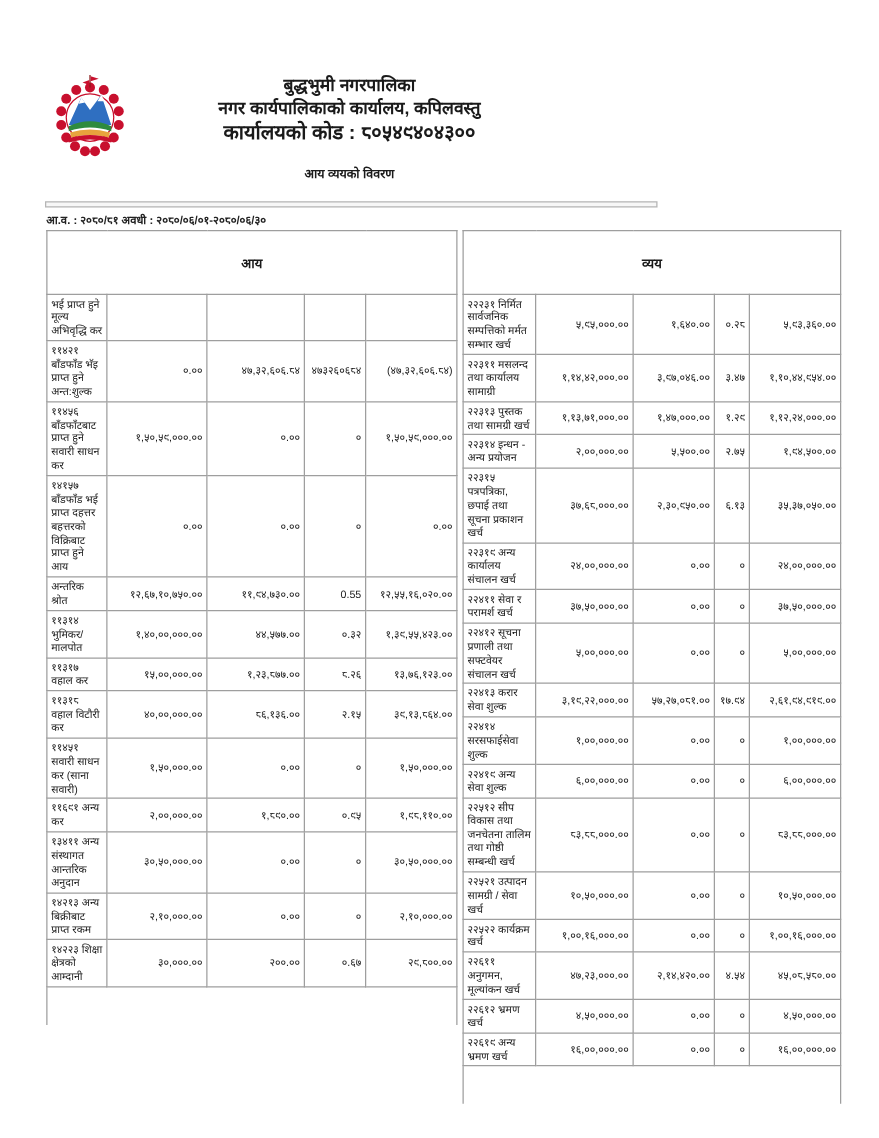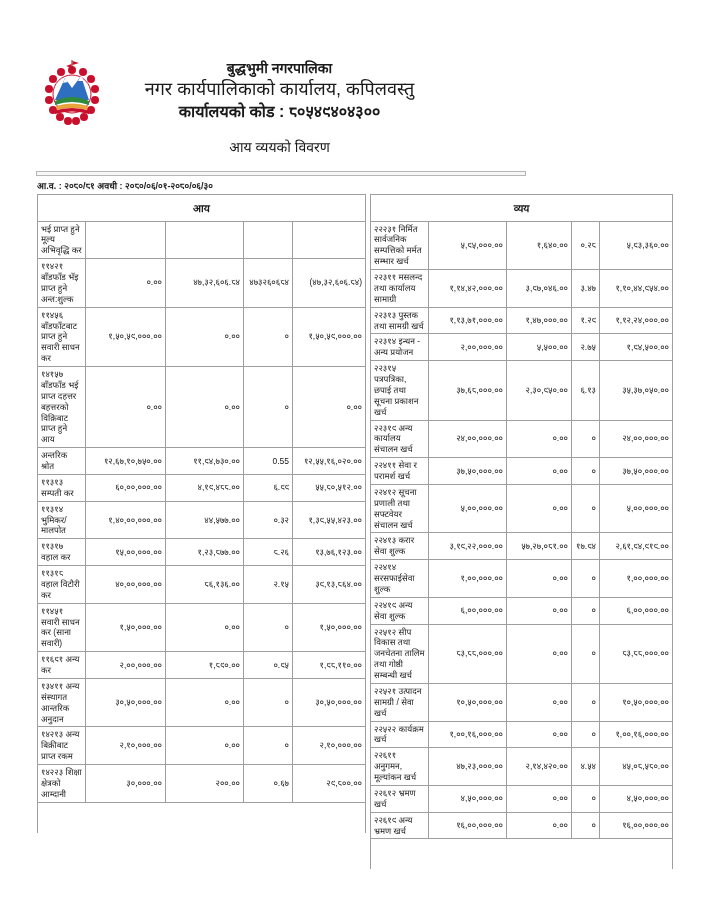--- a/index.html
+++ b/index.html
@@ -8,38 +8,38 @@
     width: 703px; min-height: 910px; position: relative;
     font-family: "Liberation Sans", "DejaVu Sans", sans-serif;
     color: #1a1a1a;
   }
   .page { position: relative; width: 559px; min-height: 910px; padding-top: 28px; margin-top: 32px; }
 
   
   .logo-box { position: absolute; left: 41px; top: 28px; width: 62px; height: 74px; }
   .header-text { text-align: center; line-height: 1.25; }
   .muni-name  { font-size: 14px; font-weight: bold; }
-  .office-name{ font-size: 18px; font-weight: normal; }
+  .office-name{ font-size: 14px; font-weight: bold; }
   .office-code{ font-size: 16px; font-weight: bold; margin-top: 2px; }
-  .report-title{ font-size: 14px; font-weight: normal; margin-top: 17px; }
+  .report-title{ font-size: 10px; font-weight: bold; margin-top: 17px; }
 
   
   .rule-bar {
     margin: 14px 33px 0 36px; height: 5px;
     border: 1px solid #b5b5b5; background: #f7f7f7;
   }
   .period-line { margin: 3px 33px 2px 37px; font-size: 9px; font-weight: 600; color: #222; }
 
   
   .tables { display: flex; align-items: flex-start; gap: 4px; margin: 2px 33px 0 37px; }
   table { border-collapse: collapse; table-layout: fixed; background: #fff; }
   .tbl-income  { width: 328px; }
   .tbl-expense { width: 302px; }
   th, td { border: 1px solid #9e9e9e; vertical-align: middle; }
-  th.section-h { font-size: 10.5px; font-weight: bold; padding: 6px 2px; text-align: center; }
+  th.section-h { font-size: 10.5px; font-weight: bold; padding: 18px 2px; text-align: center; }
   td { font-size: 8.5px; line-height: 1.28; padding: 2px 3px; }
   td.desc { word-wrap: break-word; }
   td.num  { text-align: right; white-space: nowrap; padding-right: 3px; }
   .continuation { height: 30px; border-left: 1px solid #9e9e9e; border-right: 1px solid #9e9e9e; }
 </style>
 </head>
 <body>
 
 <div class="page">
 
@@ -137,27 +137,20 @@
     <td class="num">०.००</td>
   </tr>
             <tr>
     <td class="desc">अन्तरिक श्रोत</td>
     <td class="num">१२,६७,१०,७५०.००</td>
     <td class="num">११,९४,७३०.००</td>
     <td class="num">0.55</td>
     <td class="num">१२,५५,१६,०२०.००</td>
   </tr>
             <tr>
-    <td class="desc">११३१३ सम्पती कर</td>
-    <td class="num">६०,००,०००.००</td>
-    <td class="num">४,१९,४८८.००</td>
-    <td class="num">६.९९</td>
-    <td class="num">५५,८०,५१२.००</td>
-  </tr>
-            <tr>
     <td class="desc">११३१४ भुमिकर/मालपोत</td>
     <td class="num">१,४०,००,०००.००</td>
     <td class="num">४४,५७७.००</td>
     <td class="num">०.३२</td>
     <td class="num">१,३९,५५,४२३.००</td>
   </tr>
             <tr>
     <td class="desc">११३१७ वहाल कर</td>
     <td class="num">१५,००,०००.००</td>
     <td class="num">१,२३,८७७.००</td>

